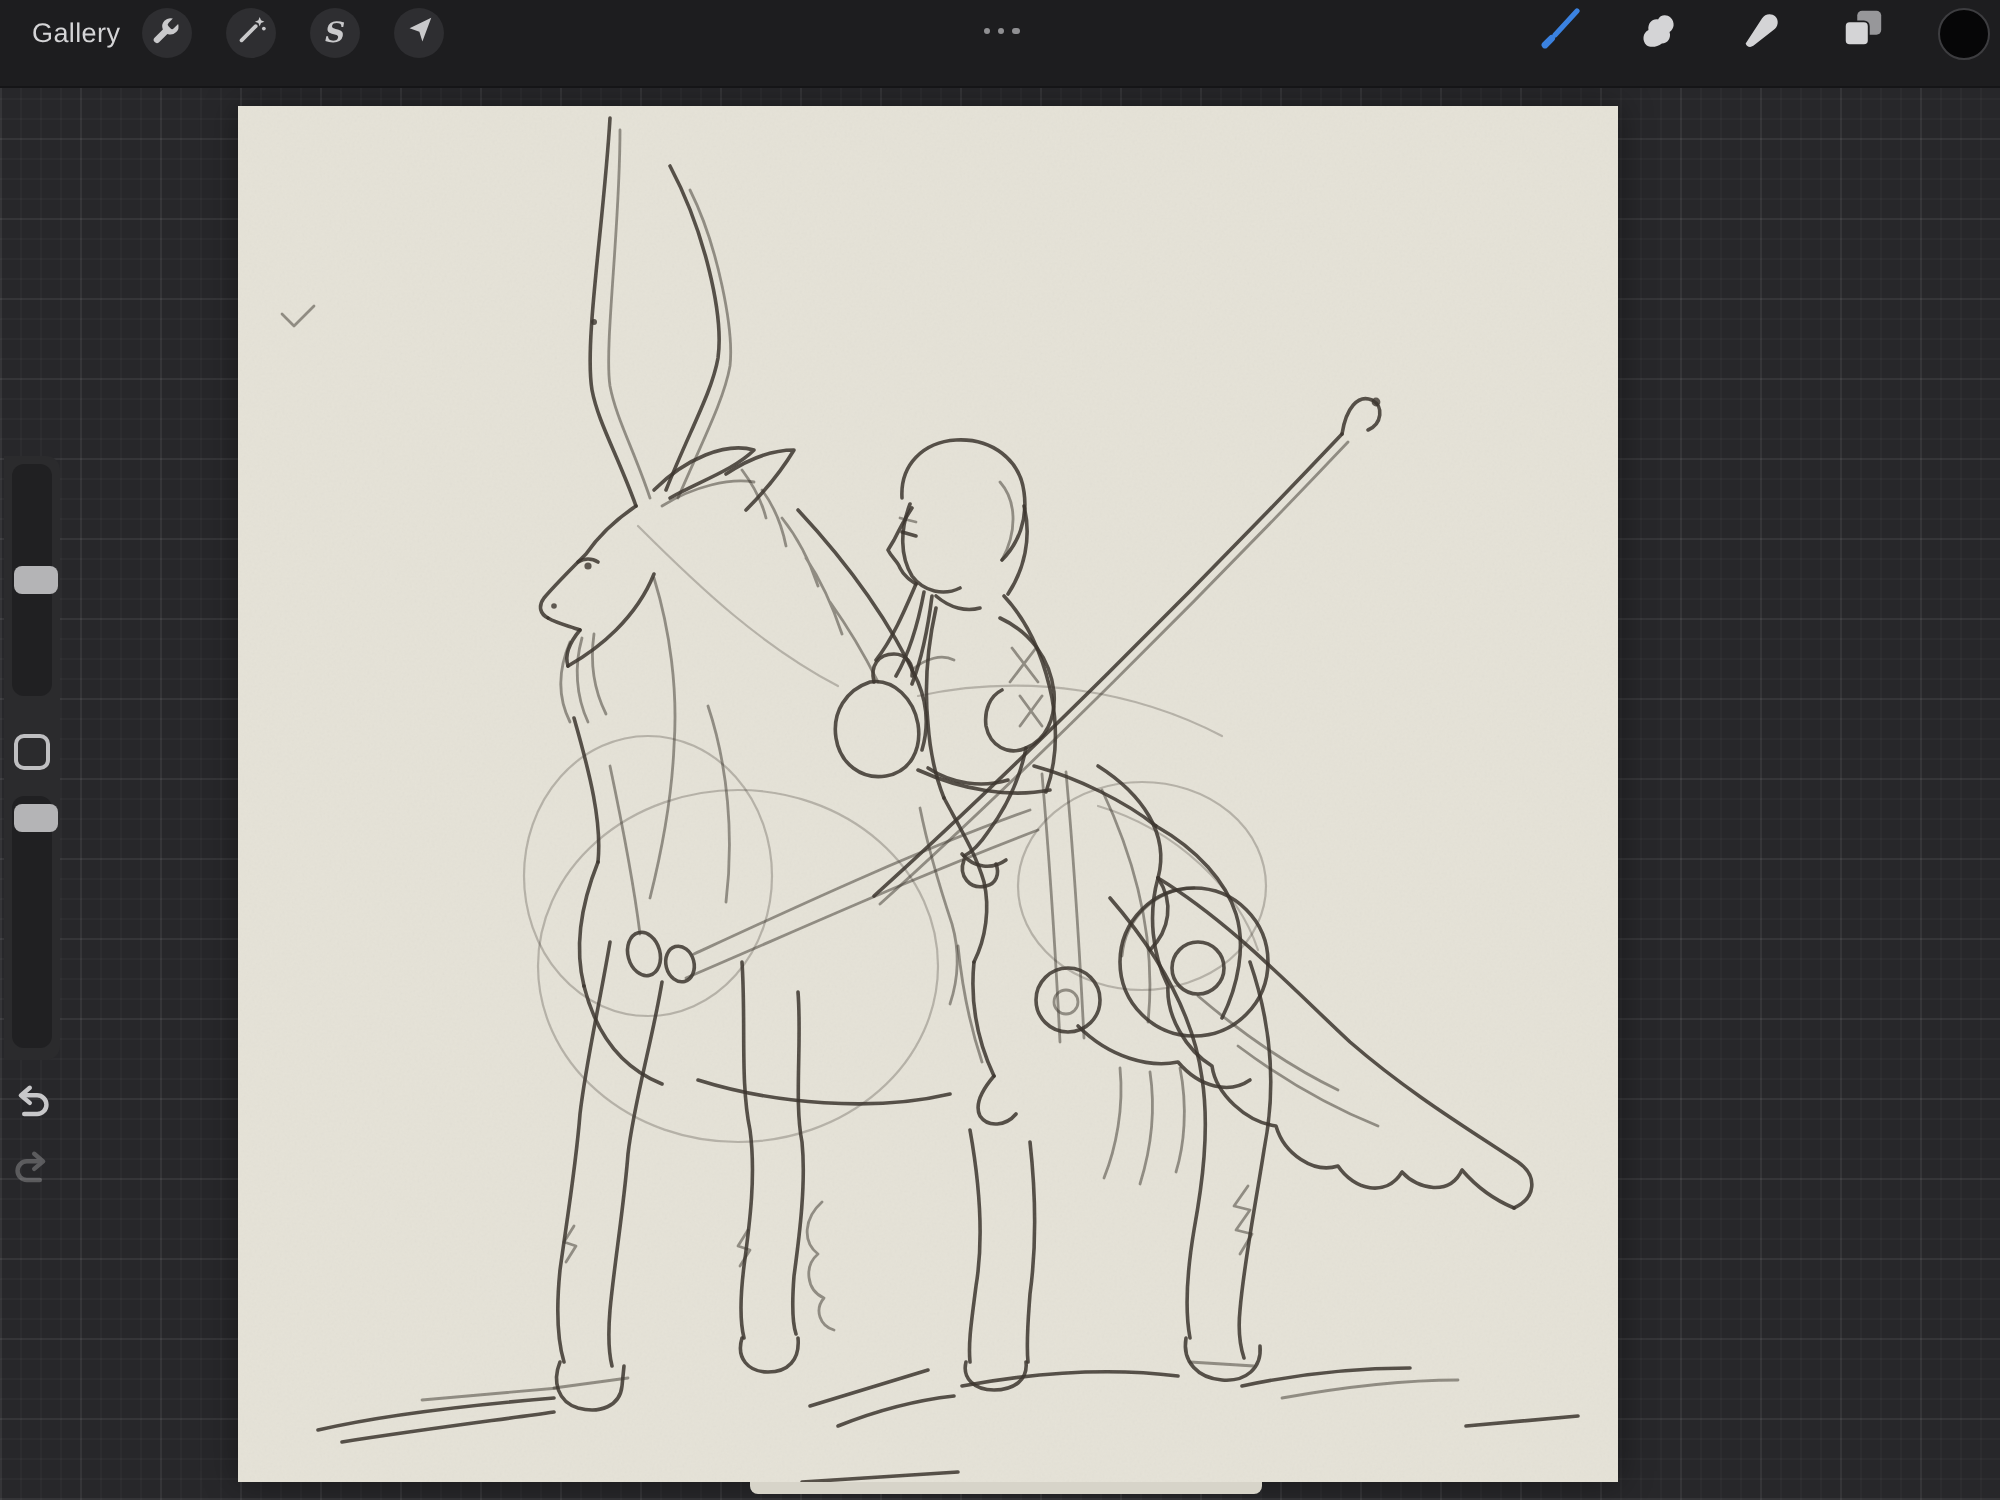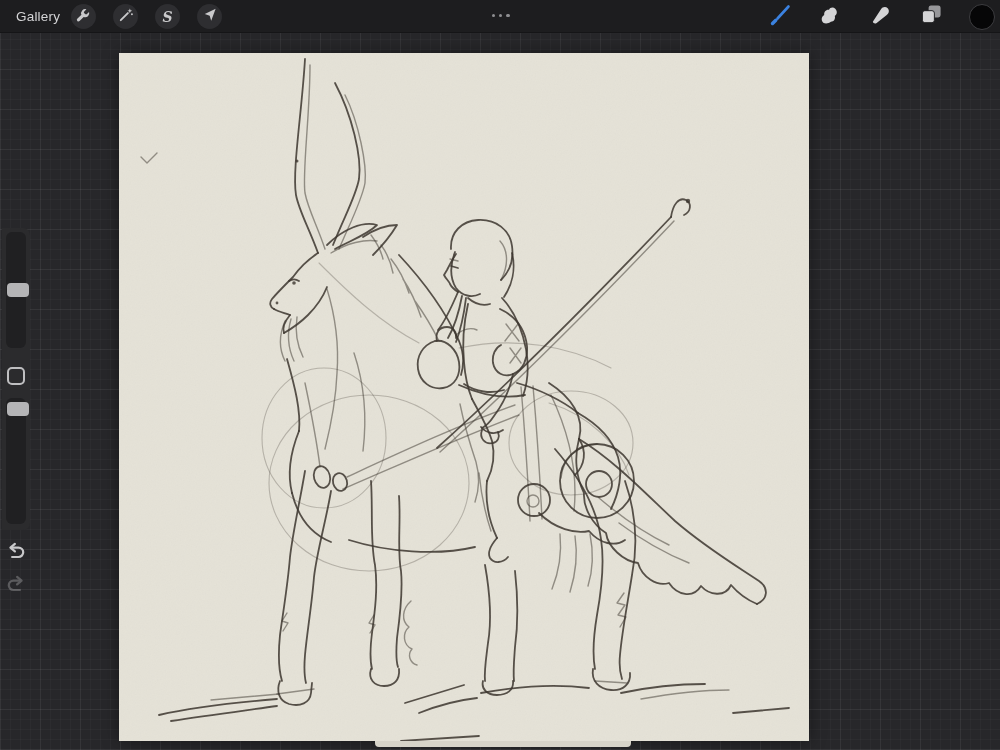--- a/index.html
+++ b/index.html
@@ -12,21 +12,21 @@
   body{
     position:relative;
     background-color:var(--workspace-bg);
     background-image:
       repeating-linear-gradient(0deg, rgba(255,255,255,.045) 0 1px, transparent 1px 40px),
       repeating-linear-gradient(90deg, rgba(255,255,255,.045) 0 1px, transparent 1px 40px),
       repeating-linear-gradient(0deg, rgba(255,255,255,.025) 0 1px, transparent 1px 10px),
       repeating-linear-gradient(90deg, rgba(255,255,255,.025) 0 1px, transparent 1px 10px);
   }
   
-  .topbar{position:absolute;left:0;top:0;width:1000px;height:33px;background:var(--topbar-bg);
+  .topbar{position:absolute;left:0;top:0;width:1000px;height:44px;background:var(--topbar-bg);
     border-bottom:1px solid #151517;z-index:20;}
   .gallery{position:absolute;left:16px;top:0;height:33px;display:flex;align-items:center;
     color:#d4d4d6;font-size:13.5px;letter-spacing:.2px;cursor:default;}
   .toolcircle{position:absolute;top:4px;width:25px;height:25px;border-radius:50%;
     background:#2e2e31;display:flex;align-items:center;justify-content:center;}
   .righttool{position:absolute;top:3px;width:27px;height:27px;display:flex;align-items:center;justify-content:center;}
   .dots{position:absolute;left:492px;top:14px;display:flex;gap:4px;}
   .dots i{width:3.2px;height:3.2px;border-radius:50%;background:#8f8f92;display:block;}
   .colorswatch{width:26px;height:26px;border-radius:50%;background:#060607;border:1.5px solid #3d3d40;}
   

